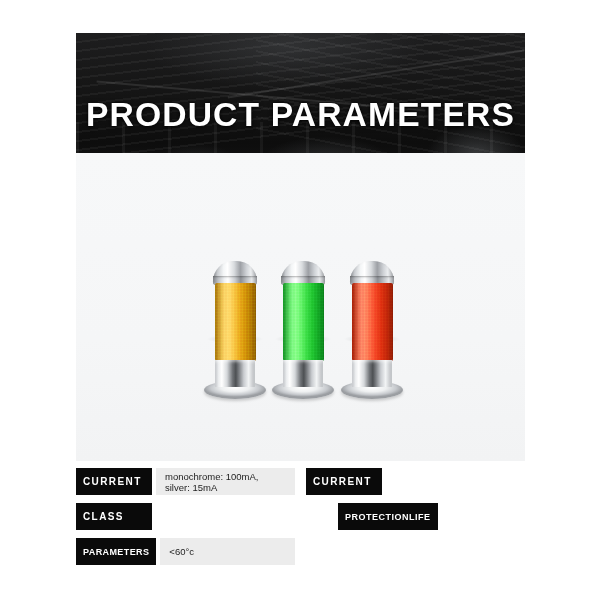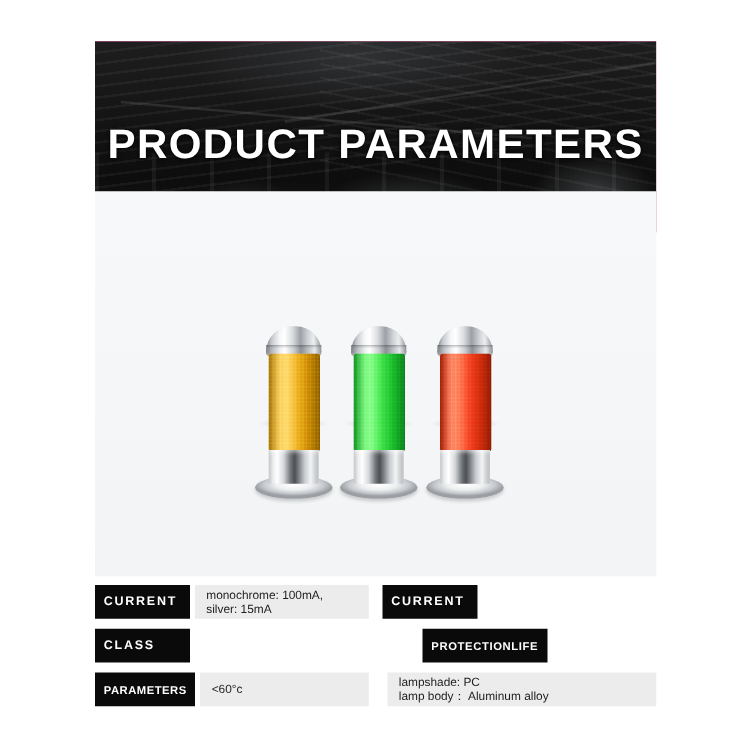--- a/index.html
+++ b/index.html
@@ -362,21 +362,17 @@
     </div>
 
     <div class="spec-row">
       <div class="spec-col left">
         <div class="spec-key tight">PARAMETERS</div>
         <div class="spec-val">
           <span>&lt;60°c</span>
         </div>
       </div>
       <div class="spec-col right">
-        <div class="spec-val">
-          <span>lampshade:  PC</span>
-          <span>lamp body：  Aluminum alloy</span>
-        </div>
       </div>
     </div>
 
   </div>
 </div>
 
 </body></html>

